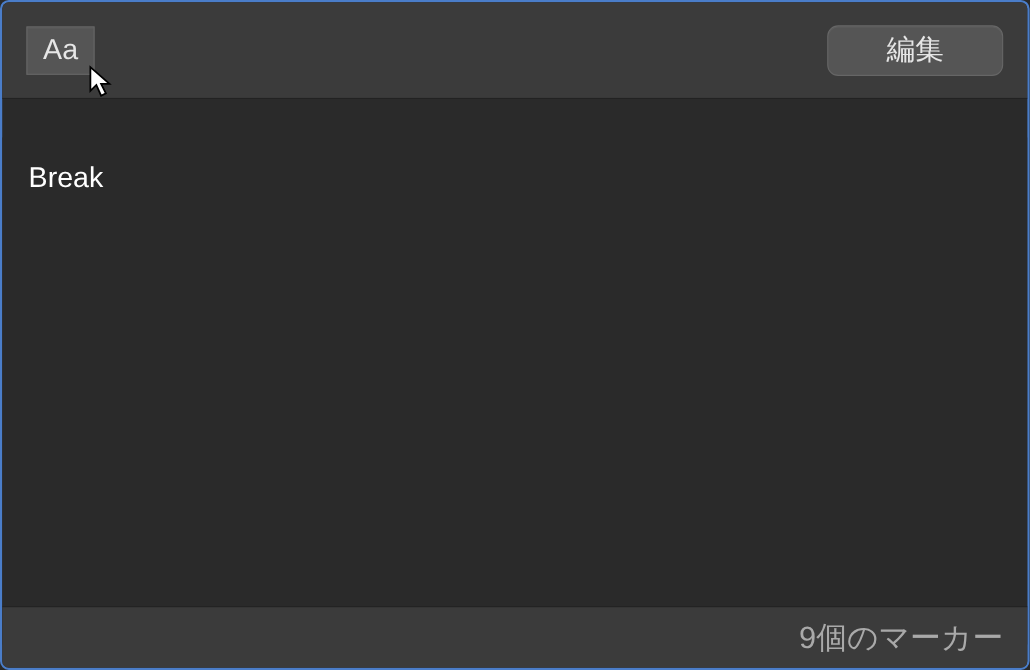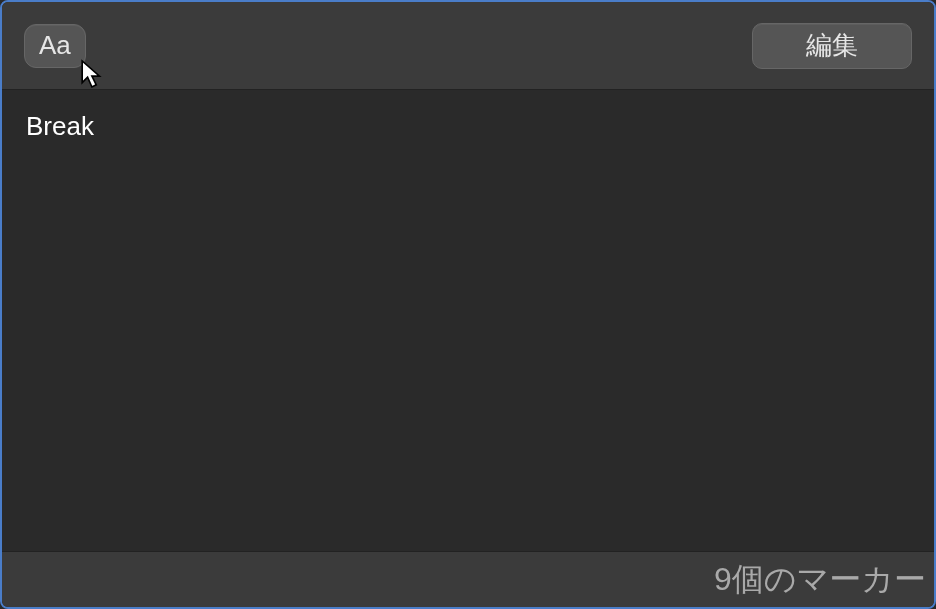--- a/index.html
+++ b/index.html
@@ -22,30 +22,30 @@
       background: #3b3b3b;
       display: flex;
       align-items: center;
       justify-content: space-between;
       padding: 0 22px;
       border-bottom: 1px solid #222;
     }
     .aa-button {
       background: #555555;
       border: 1px solid #666;
-      border-radius: 12px;
+      border-radius: 0;
       color: #e6e6e6;
       font-size: 26px;
       padding: 6px 14px;
       cursor: pointer;
       min-width: 62px;
       height: 44px;
       display: flex;
       align-items: center;
-      justify-content: flex-start;
+      justify-content: flex-end;
       box-shadow: inset 0 1px 0 rgba(255,255,255,0.05);
     }
     .edit-button {
       background: #555555;
       border: 1px solid #666;
       border-radius: 10px;
       color: #e6e6e6;
       font-size: 26px;
       padding: 6px 28px;
       cursor: pointer;
@@ -56,37 +56,38 @@
       min-width: 160px;
       box-shadow: inset 0 1px 0 rgba(255,255,255,0.05);
     }
     .content {
       padding: 20px 24px;
       color: #ffffff;
       font-size: 26px;
       line-height: 1.25;
       height: calc(100% - 88px - 56px);
       background: #2a2a2a;
+      margin-top: 35px;
     }
     .content-line {
       display: block;
     }
     .status-bar {
       position: absolute;
       bottom: 0;
       left: 0;
       right: 0;
       height: 56px;
       background: #3b3b3b;
       display: flex;
       align-items: center;
       justify-content: flex-end;
-      padding: 0 8px;
+      padding: 0 22px;
       color: #a9a9a9;
-      font-size: 32px;
+      font-size: 28px;
       border-top: 1px solid #222;
     }
     .cursor {
       position: absolute;
       left: 78px;
       top: 56px;
       width: 26px;
       height: 32px;
       pointer-events: none;
     }

